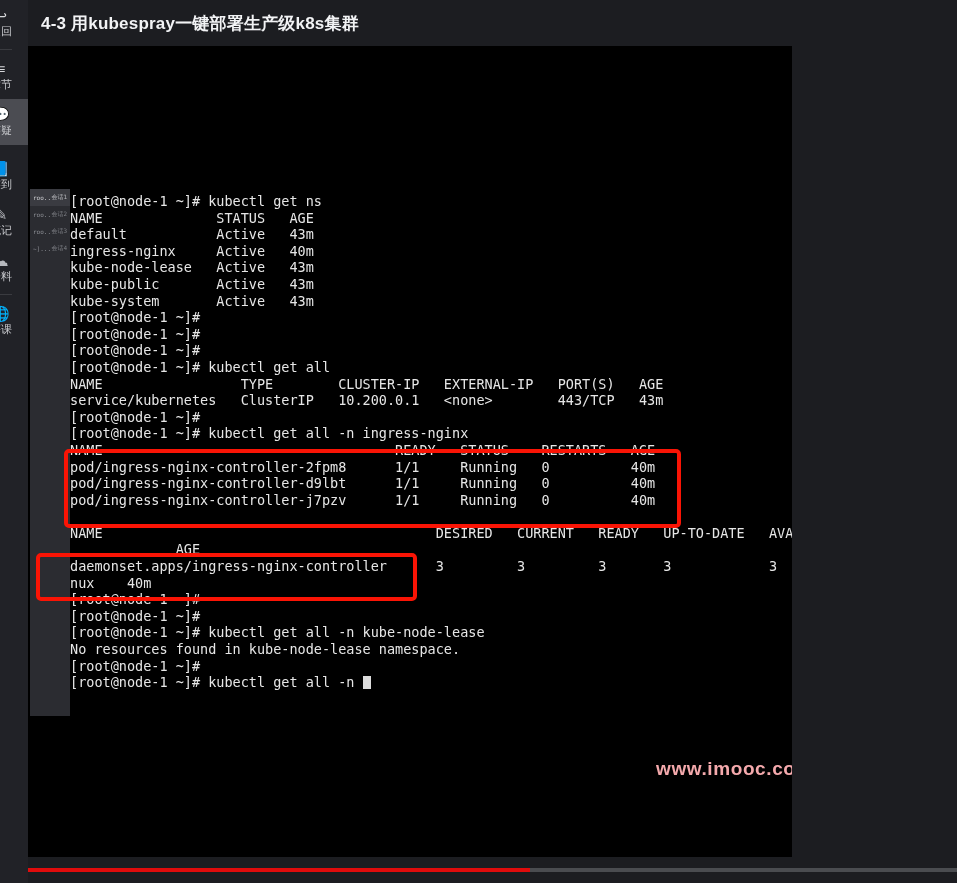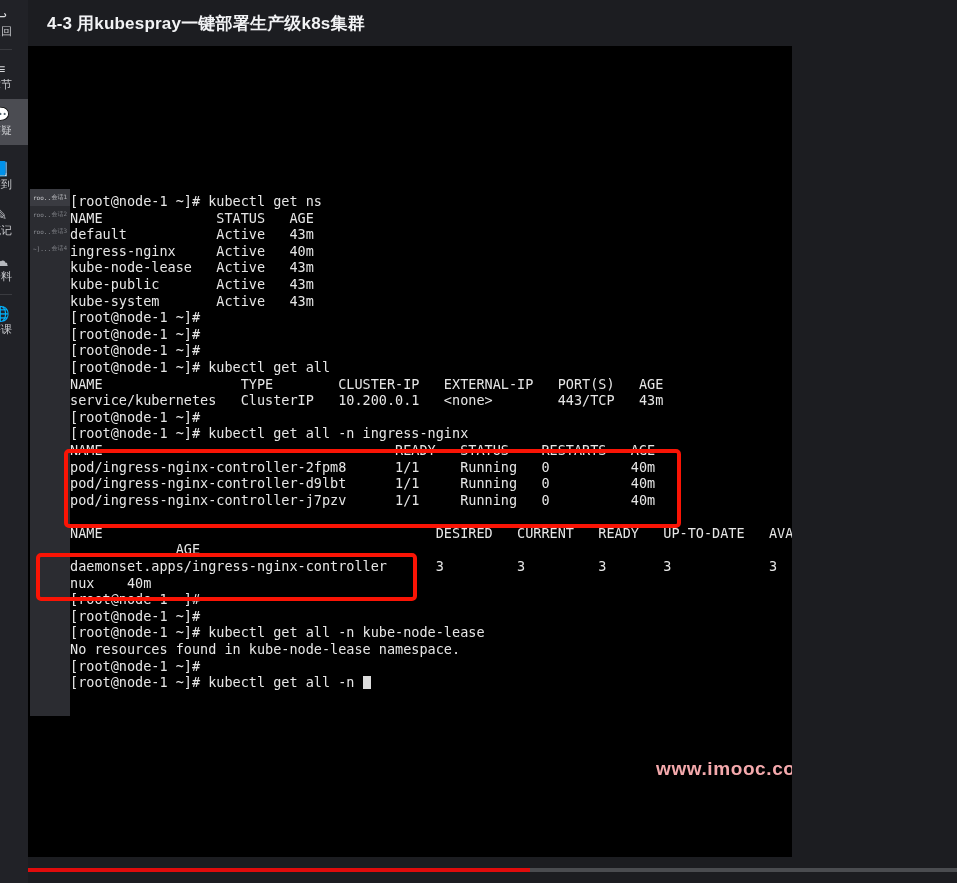--- a/index.html
+++ b/index.html
@@ -31,21 +31,21 @@
   .rail-emoji{font-size:15px;line-height:16px;}
 
   
   .titlebar{
     position:absolute;left:28px;top:0;width:929px;height:46px;
     background:#1c1d21;
     display:flex;align-items:center;
   }
   .title-text{
     color:#f2f3f5;font-size:17px;font-weight:bold;
-    margin-left:19px;letter-spacing:.2px;
+    margin-left:13px;letter-spacing:.2px;
     white-space:nowrap;
   }
 
   
   .stage{
     position:absolute;left:28px;top:46px;width:764px;height:811px;
     background:#000;overflow:hidden;
   }
 
   

